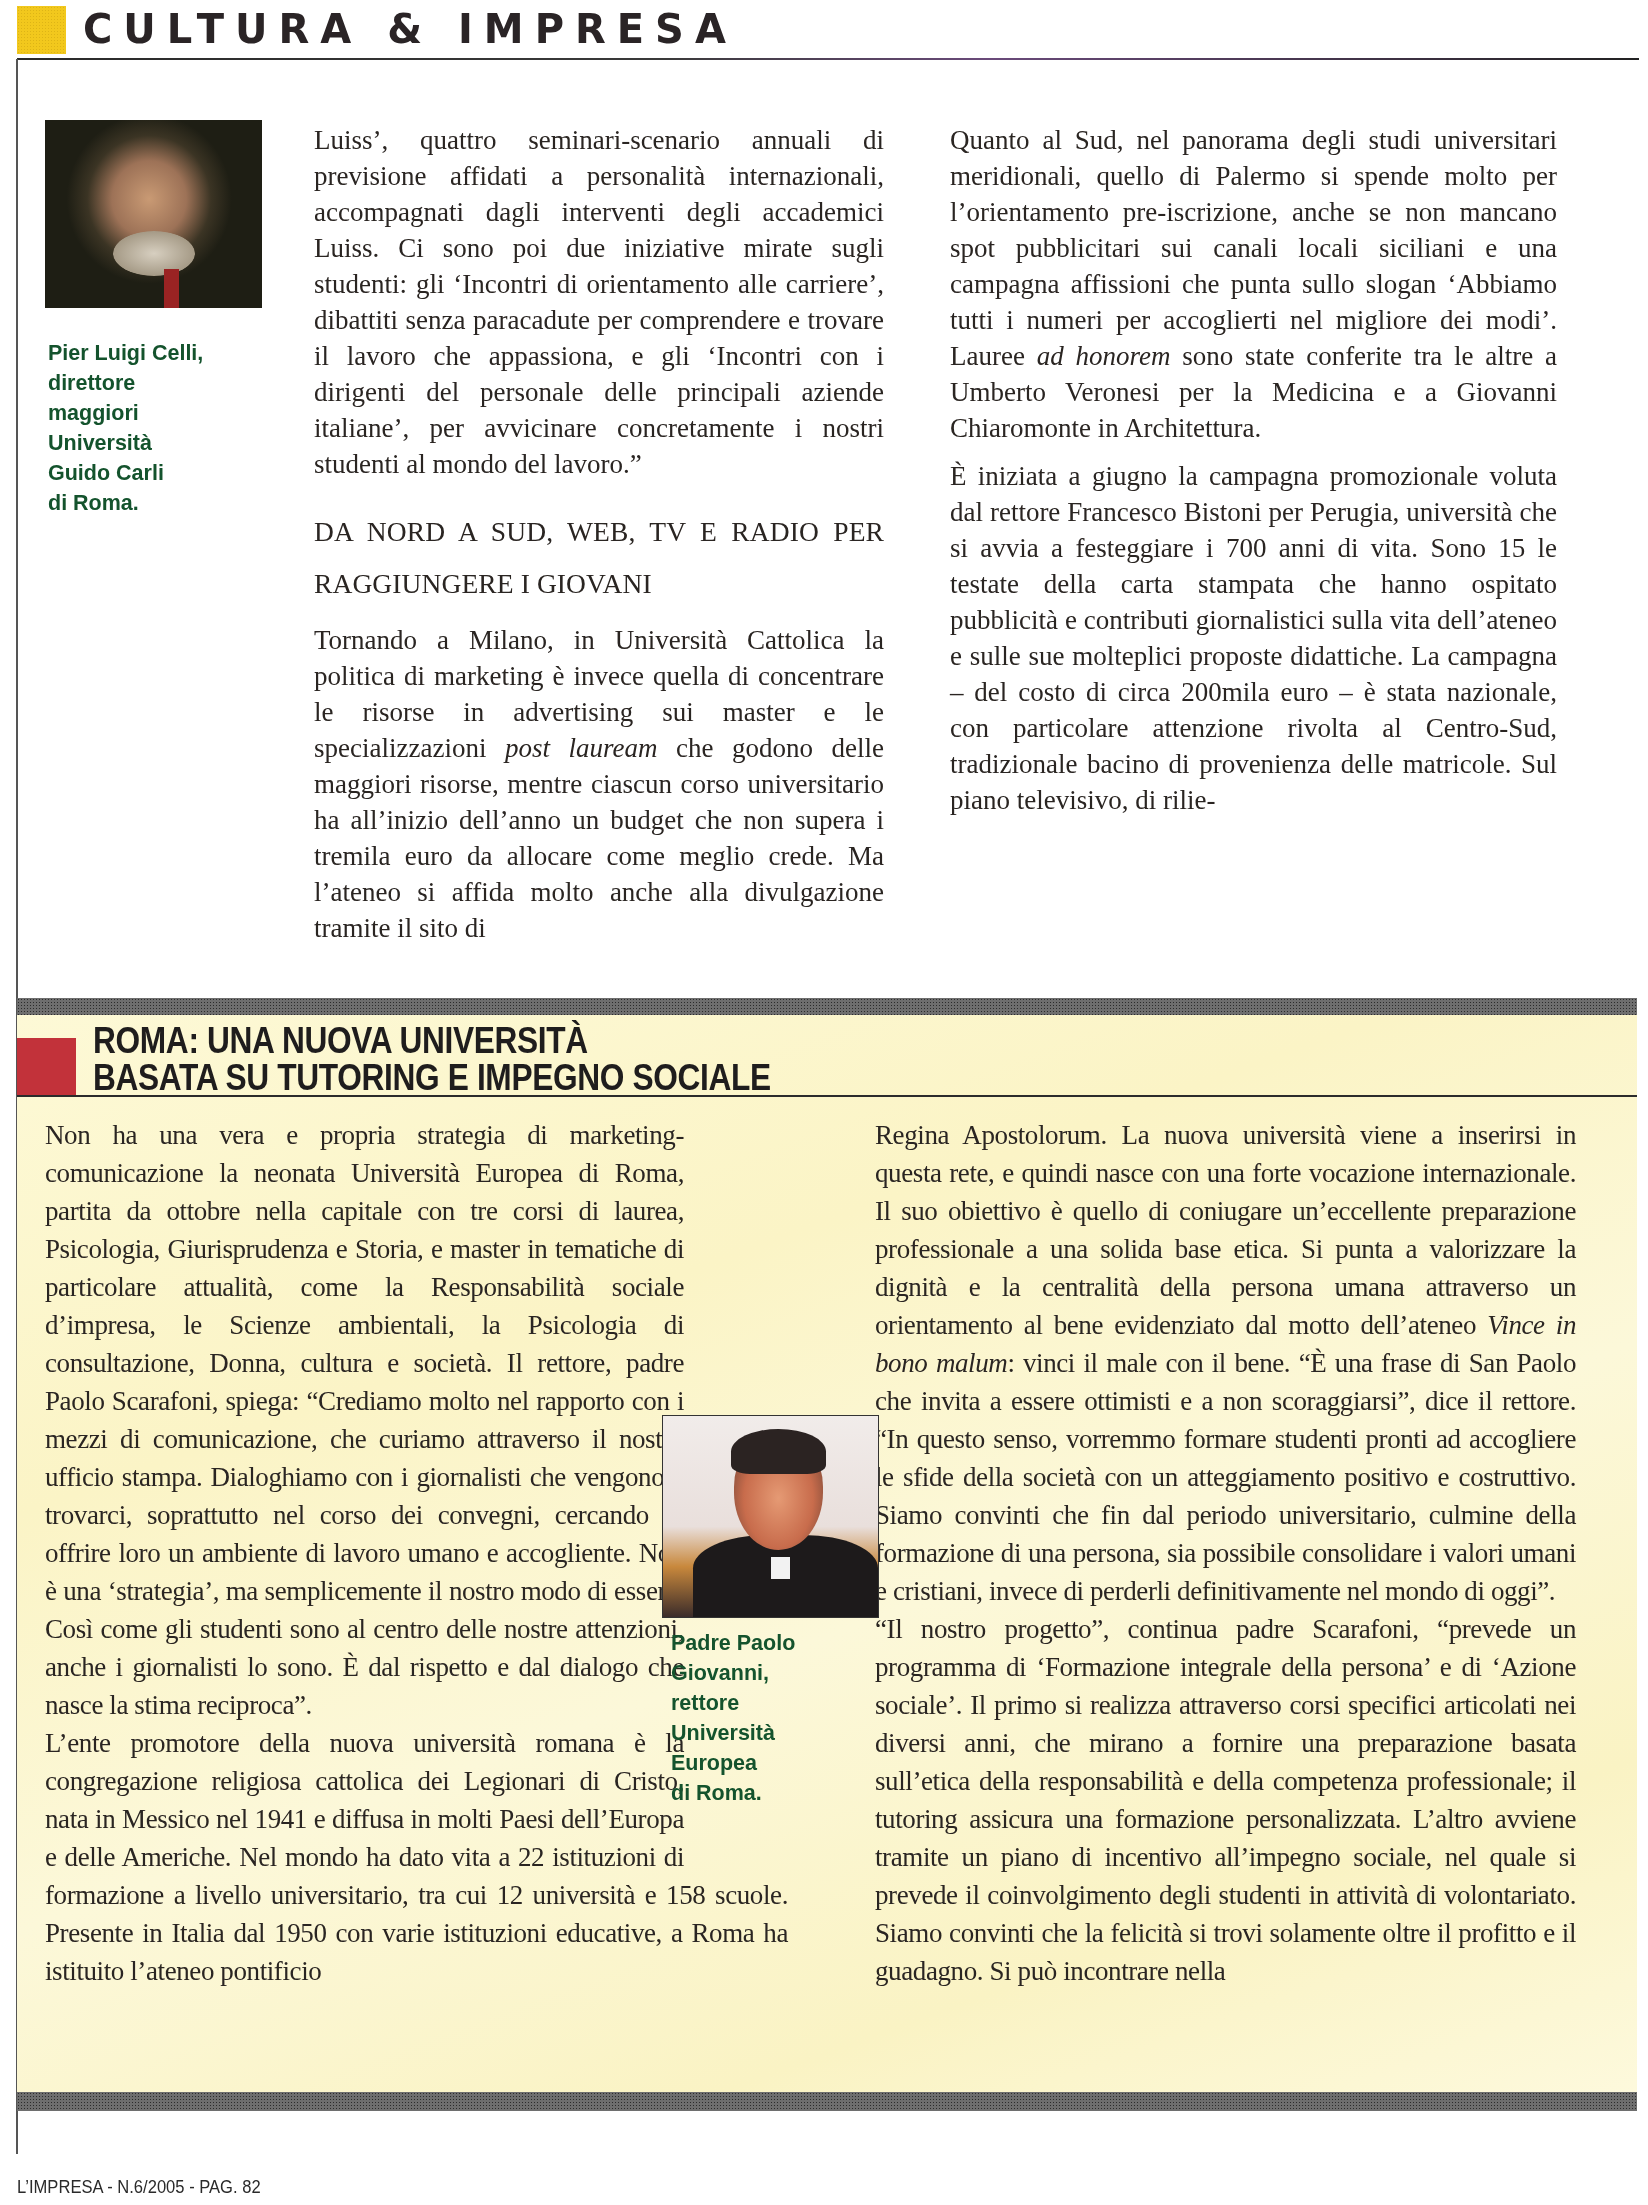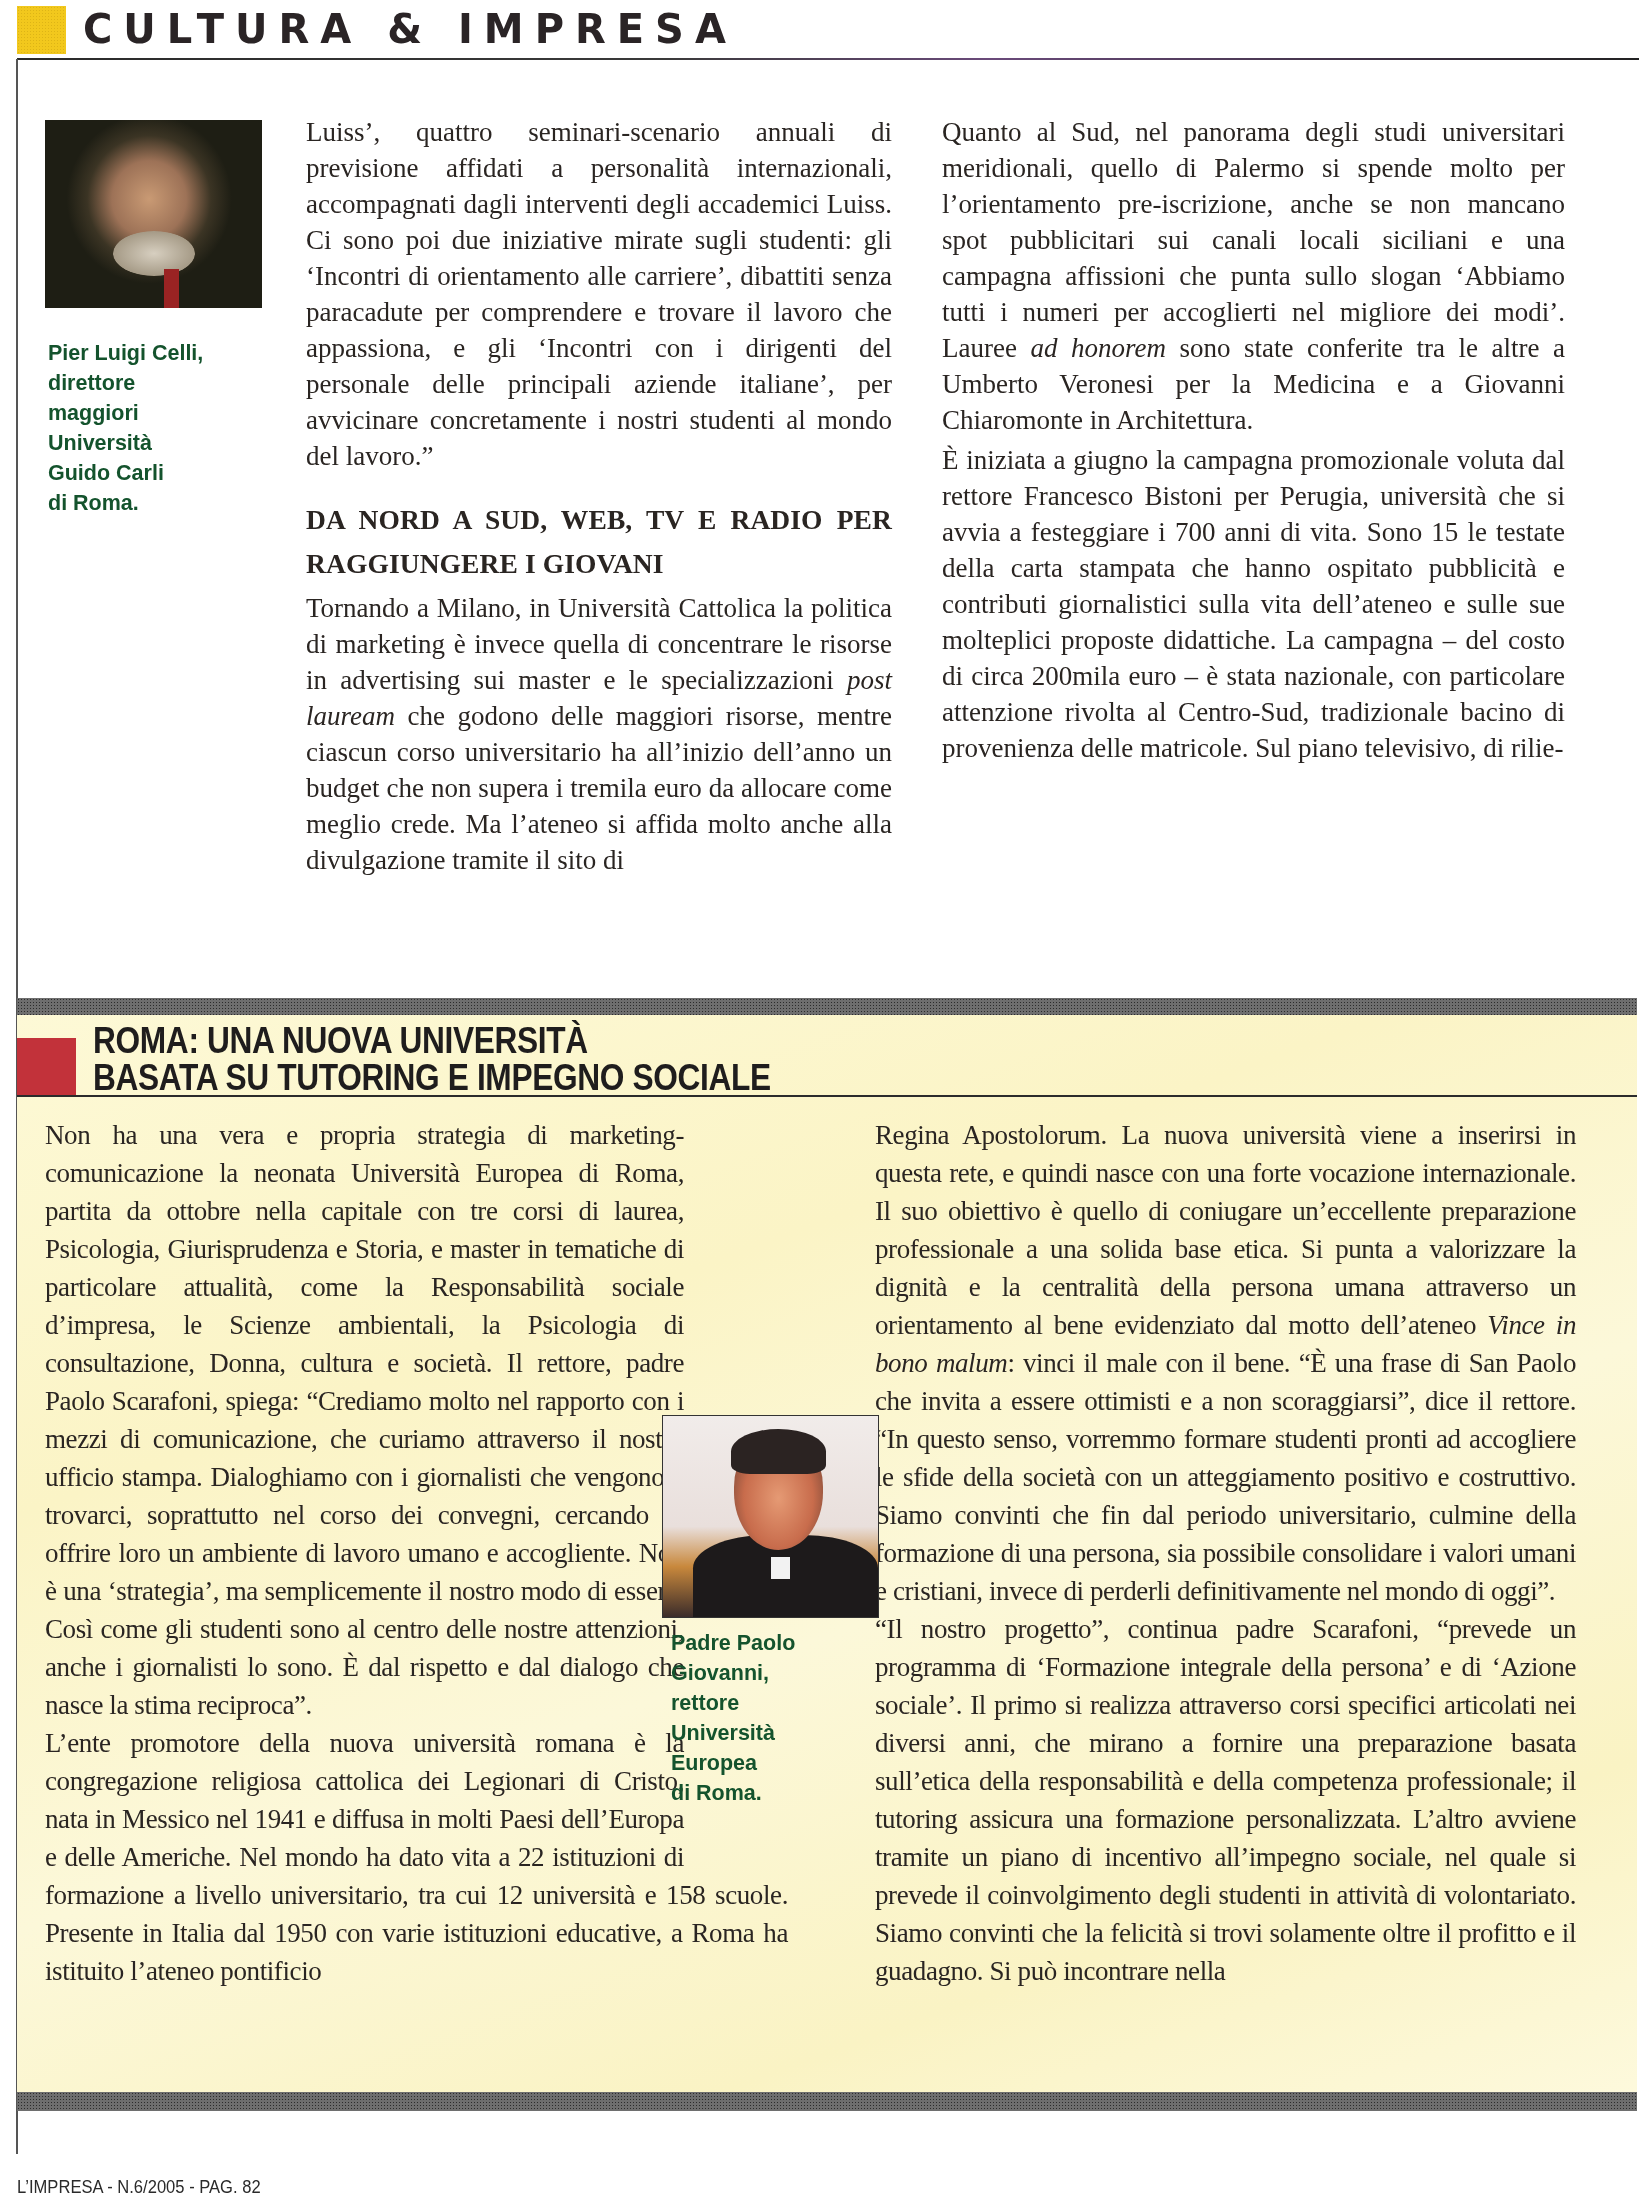--- a/index.html
+++ b/index.html
@@ -23,24 +23,24 @@
   .photo1 { left: 45px; top: 120px; width: 217px; height: 188px;
     background: radial-gradient(ellipse 38% 45% at 48% 42%, #c99a74 0%, #9d7257 45%, #3b3424 75%, #1e1e14 100%); }
   .photo1 .beard { position:absolute; left: 68px; top: 111px; width: 82px; height: 45px; border-radius: 50%;
     background: radial-gradient(#d7cfc0, #a59a86 70%, transparent 72%); }
   .photo1 .tie { position:absolute; left: 119px; top: 149px; width: 15px; height: 39px; background: #9a2323; }
   .caption-red { font-family: "Liberation Sans", "DejaVu Sans", sans-serif; font-weight: bold;
     color: #14532d; font-size: 21.5px; line-height: 30px; }
   .cap1 { left: 48px; top: 338px; width: 208px; }
 
   .col { font-size: 27px; line-height: 36px; text-align: justify; }
-  .col p { margin: 4px; }
+  .col p { margin: 12px; }
   .col-a { left: 302px; top: 110px; width: 594px; }
   .col-b { left: 938px; top: 110px; width: 631px; }
-  .subhead { font-family: "Liberation Serif", serif; font-weight: bold; font-size: 27.5px; line-height: 44px;
+  .subhead { font-family: "Liberation Serif", serif; font-weight: normal; font-size: 27.5px; line-height: 52px;
     margin-top: 24px !important; letter-spacing: 0.1px; }
   em { font-style: italic; }
 
   
   .box-band-top { left: 17px; top: 998px; width: 1620px; height: 18px; background: #6e6e6e;
     background-image: radial-gradient(#2c2c2c 0.7px, transparent 1px); background-size: 3px 3px; }
   .box { left: 17px; top: 1015px; width: 1620px; height: 1077px;
     background: linear-gradient(160deg,#fdf9d6 0%,#fbf4c6 30%,#fcf8d9 55%,#faf3c4 80%,#fdf9dc 100%); }
   .box-band-bot { left: 17px; top: 2092px; width: 1620px; height: 18.6px; background: #6e6e6e;
     background-image: radial-gradient(#2c2c2c 0.7px, transparent 1px); background-size: 3px 3px; }

